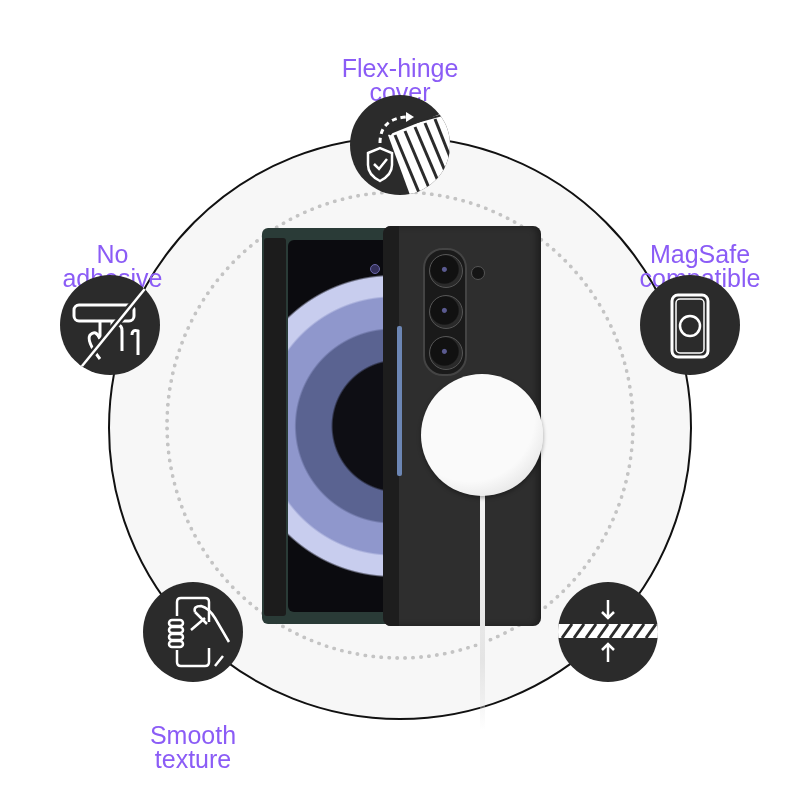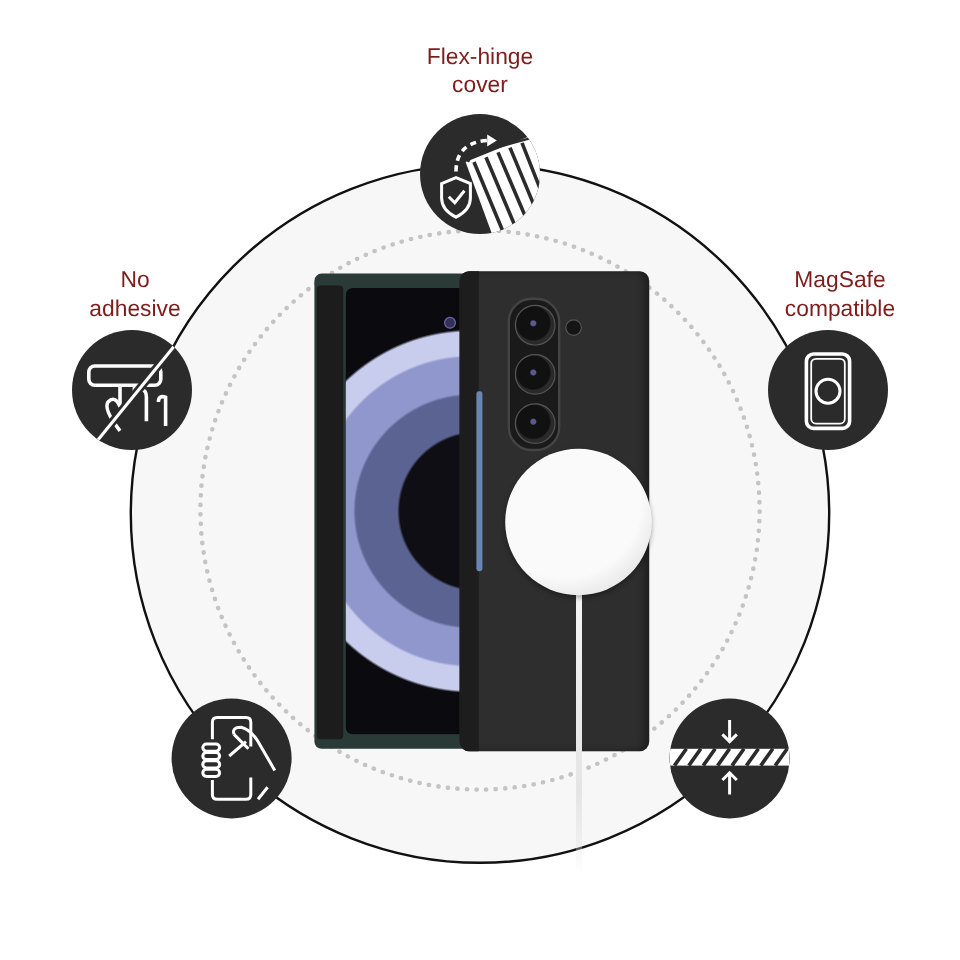--- a/index.html
+++ b/index.html
@@ -1,21 +1,21 @@
 <!DOCTYPE html>
 <html><head>
 <meta charset="utf-8">
 <style>
   html,body{margin:0;padding:0;background:#ffffff;}
   body{width:800px;height:800px;position:relative;overflow:hidden;font-family:"Liberation Sans","DejaVu Sans",sans-serif;}
   .stage{position:absolute;left:0;top:0;width:800px;height:800px;}
   .outer-ring{position:absolute;left:108px;top:136px;width:584px;height:584px;border-radius:50%;background:#f7f7f7;border:2.5px solid #111;box-sizing:border-box;}
   .dot-ring{position:absolute;left:165px;top:190px;width:470px;height:470px;border-radius:50%;border:4px dotted #c4c4c4;box-sizing:border-box;}
   .feature{position:absolute;text-align:center;}
-  .feature .label{font-size:19px;line-height:24px;color:#7f1d1d;white-space:pre-line;}
+  .feature .label{font-size:25px;line-height:24px;color:#8b5cf6;white-space:pre-line;margin-top:20px;}
   .badge{position:absolute;width:100px;height:100px;border-radius:50%;background:#2b2b2b;overflow:hidden;}
   .badge svg{position:absolute;left:0;top:0;width:100px;height:100px;}
   
   .phone-left{position:absolute;left:262px;top:228px;width:140px;height:396px;border-radius:6px;background:#2a3b37;}
   .phone-left .case-strip{position:absolute;left:2px;top:10px;width:22px;height:378px;background:#1c1c1c;border-radius:3px;}
   .phone-left .screen{position:absolute;left:26px;top:12px;width:110px;height:372px;border-radius:6px;overflow:hidden;
      background:radial-gradient(circle at 100% 50%, #0e0e14 0 30%, transparent 31%),
                 radial-gradient(circle at 95% 50%, #5a6391 0 45%, #8f97cc 46% 60%, #c8cdee 61% 70%, #0b0b0f 71%);}
   .phone-left .punch{position:absolute;left:82px;top:24px;width:8px;height:8px;border-radius:50%;background:#34305a;border:1px solid #6a67a8;}
   .phone-right{position:absolute;left:383px;top:226px;width:158px;height:400px;border-radius:8px;background:#2e2e2e;box-shadow:inset -4px 0 6px rgba(0,0,0,.35);}
@@ -106,20 +106,24 @@
     <svg viewBox="0 0 100 100">
       <path d="M34 34 L34 20 Q34 16 38 16 L62 16 Q66 16 66 20 L66 40 M66 66 L66 80 Q66 84 62 84 L38 84 Q34 84 34 80 L34 68" stroke="#fff" stroke-width="2.5" fill="none"></path>
       <rect x="26" y="38" width="14" height="6" rx="3" fill="none" stroke="#fff" stroke-width="2.5"></rect>
       <rect x="26" y="45" width="14" height="6" rx="3" fill="none" stroke="#fff" stroke-width="2.5"></rect>
       <rect x="26" y="52" width="14" height="6" rx="3" fill="none" stroke="#fff" stroke-width="2.5"></rect>
       <rect x="26" y="59" width="14" height="6" rx="3" fill="none" stroke="#fff" stroke-width="2.5"></rect>
       <path d="M52 30 Q50 24 58 24 Q66 26 72 36 L86 60" stroke="#fff" stroke-width="2.5" fill="none"></path>
       <path d="M52 30 L64 42 M48 48 L62 36 M72 84 L80 74" stroke="#fff" stroke-width="2.5" fill="none"></path>
     </svg>
   </div>
+  <div class="feature" style="left:113px;top:703px;width:160px;">
+    <div class="label">Smooth
+texture</div>
+  </div>
 
   <div class="badge" style="left:558px;top:582px;">
     <svg viewBox="0 0 100 100">
       <rect x="0" y="42" width="100" height="14" fill="#fff"></rect>
       <g stroke="#2b2b2b" stroke-width="3">
         <line x1="4" y1="56" x2="14" y2="42"></line>
           <line x1="16" y1="56" x2="26" y2="42"></line>
         <line x1="28" y1="56" x2="38" y2="42"></line>
           <line x1="40" y1="56" x2="50" y2="42"></line>
         <line x1="52" y1="56" x2="62" y2="42"></line>

